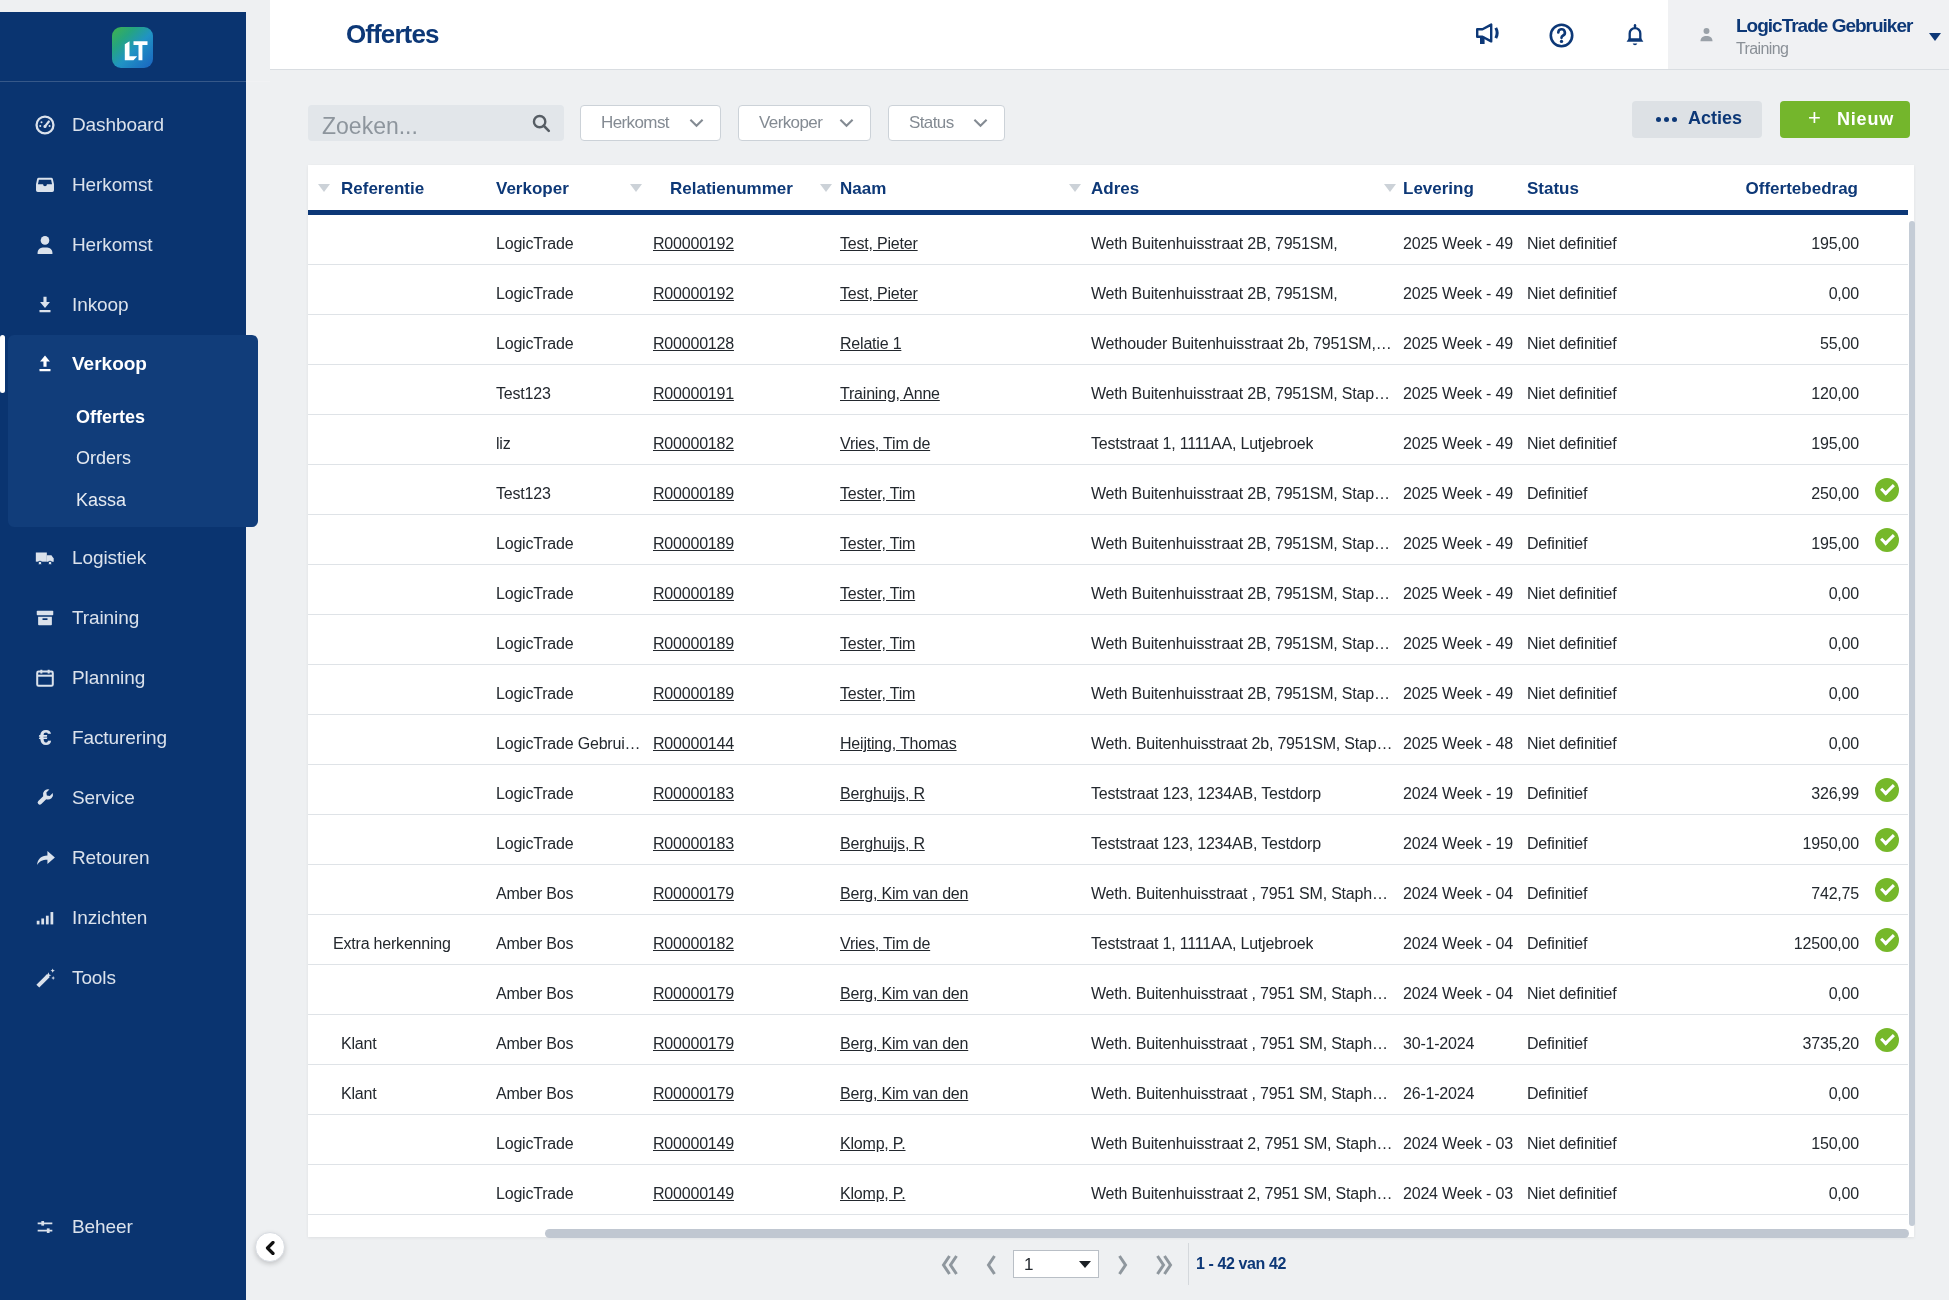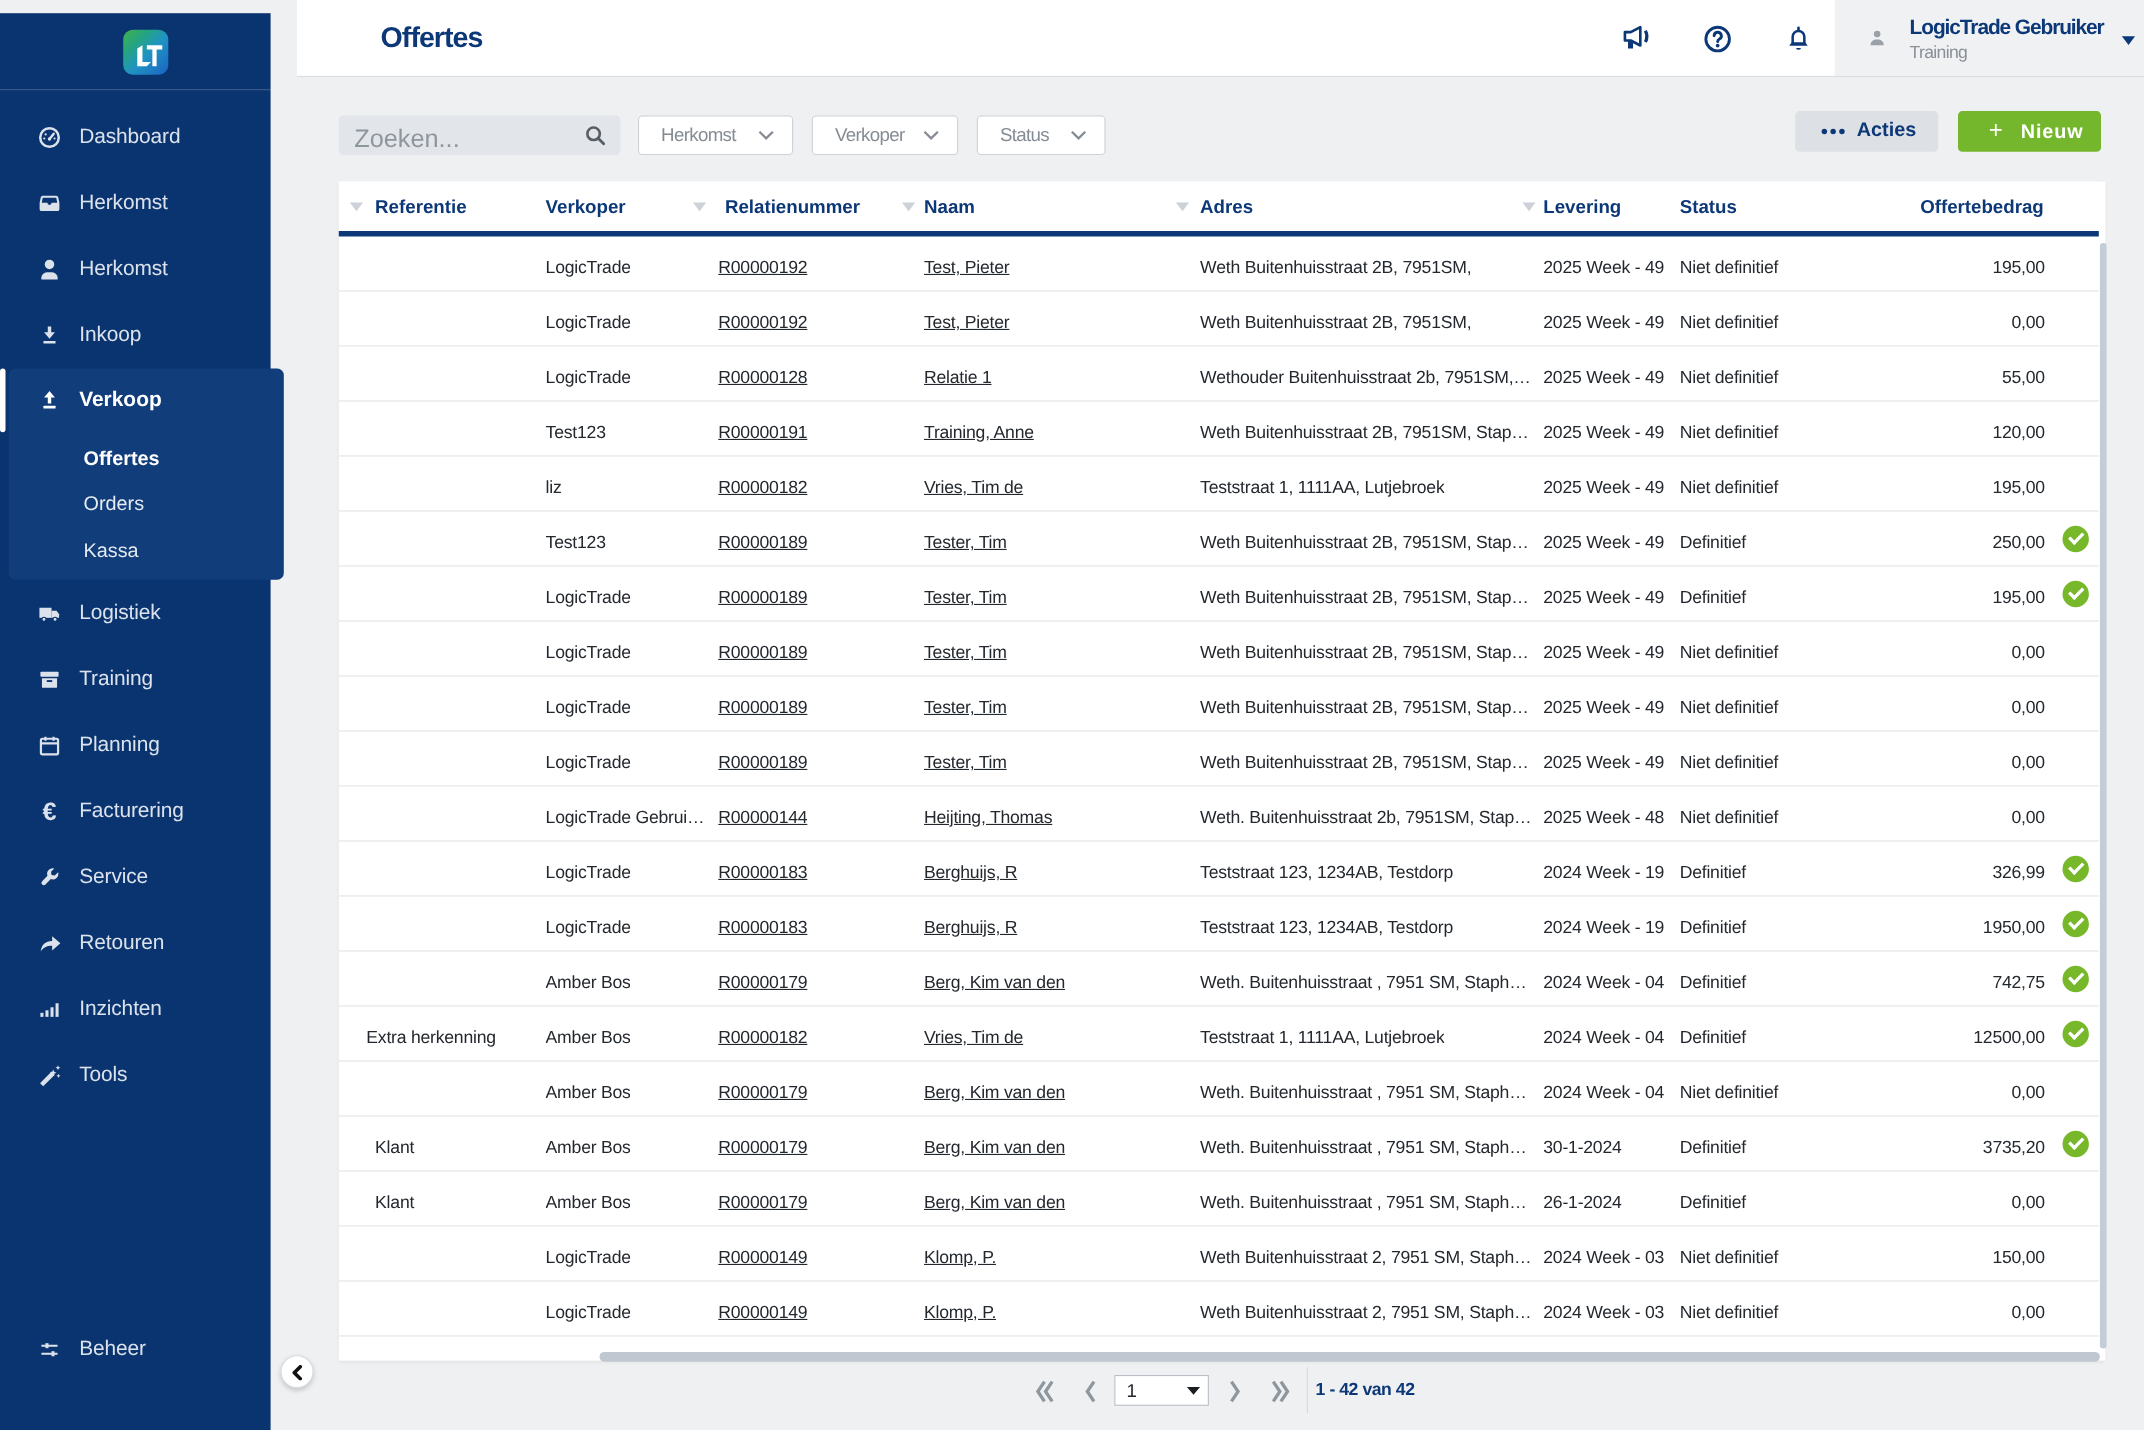--- a/index.html
+++ b/index.html
@@ -277,21 +277,21 @@
     <span class="plus">+</span>
     <span class="t">Nieuw</span>
   </div>
 
 <div class="tcard" id="tcard">
   <div class="thead" id="thead">
       <div class="fltr" style="left:10px"></div>
       <div class="th" style="left:33px">Referentie</div>
       <div class="th" style="left:188px">Verkoper</div>
       <div class="fltr" style="left:322px"></div>
-      <div class="th" style="left:351px">Relatienummer</div>
+      <div class="th" style="left:362px">Relatienummer</div>
       <div class="fltr" style="left:512px"></div>
       <div class="th" style="left:532px">Naam</div>
       <div class="fltr" style="left:761px"></div>
       <div class="th" style="left:783px">Adres</div>
       <div class="fltr" style="left:1076px"></div>
       <div class="th" style="left:1095px">Levering</div>
       <div class="th" style="left:1219px">Status</div>
       <div class="th" style="right:50px">Offertebedrag</div>
     </div>
   <div class="navybar"></div>

